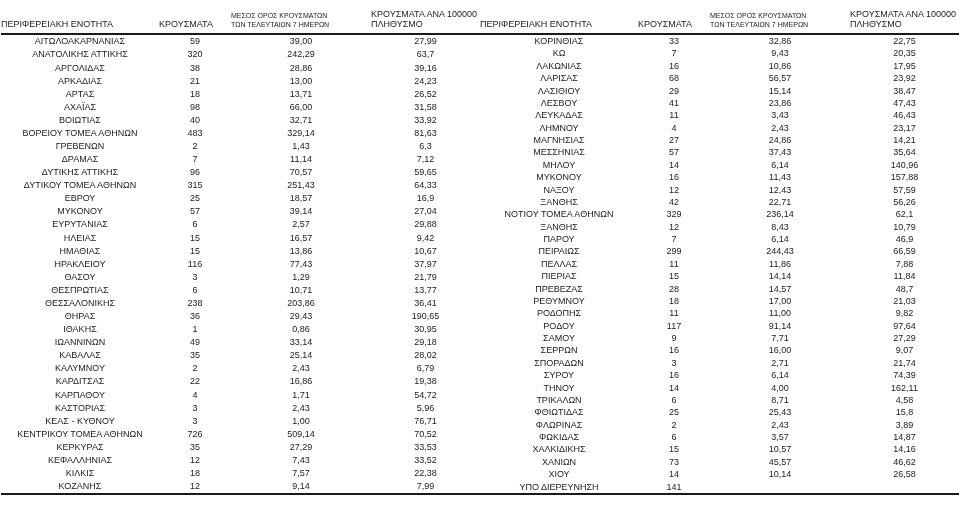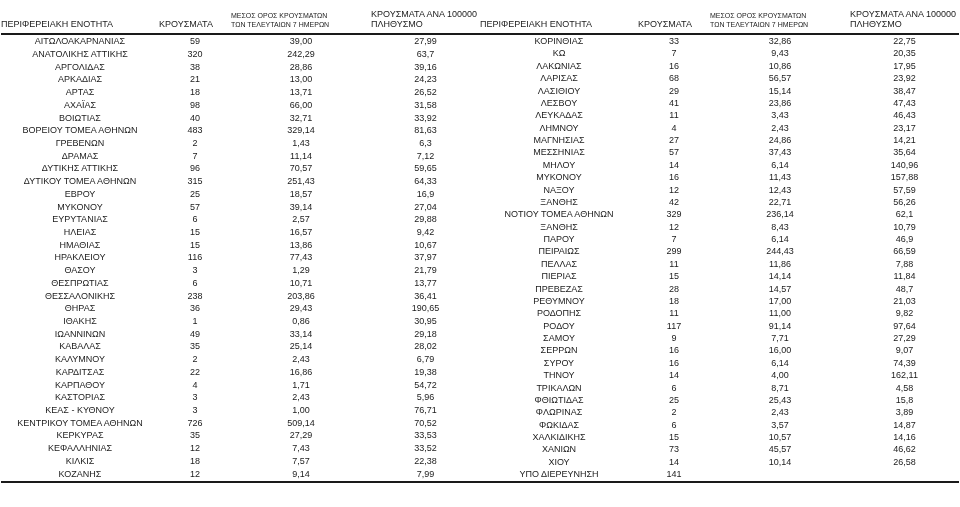--- a/index.html
+++ b/index.html
@@ -462,20 +462,26 @@
           <td>7,71</td>
           <td>27,29</td>
         </tr>
         <tr>
           <td>ΣΕΡΡΩΝ</td>
           <td>16</td>
           <td>16,00</td>
           <td>9,07</td>
         </tr>
         <tr>
+          <td>ΣΠΟΡΑΔΩΝ</td>
+          <td>3</td>
+          <td>2,71</td>
+          <td>21,74</td>
+        </tr>
+        <tr>
           <td>ΣΥΡΟΥ</td>
           <td>16</td>
           <td>6,14</td>
           <td>74,39</td>
         </tr>
         <tr>
           <td>ΤΗΝΟΥ</td>
           <td>14</td>
           <td>4,00</td>
           <td>162,11</td>

